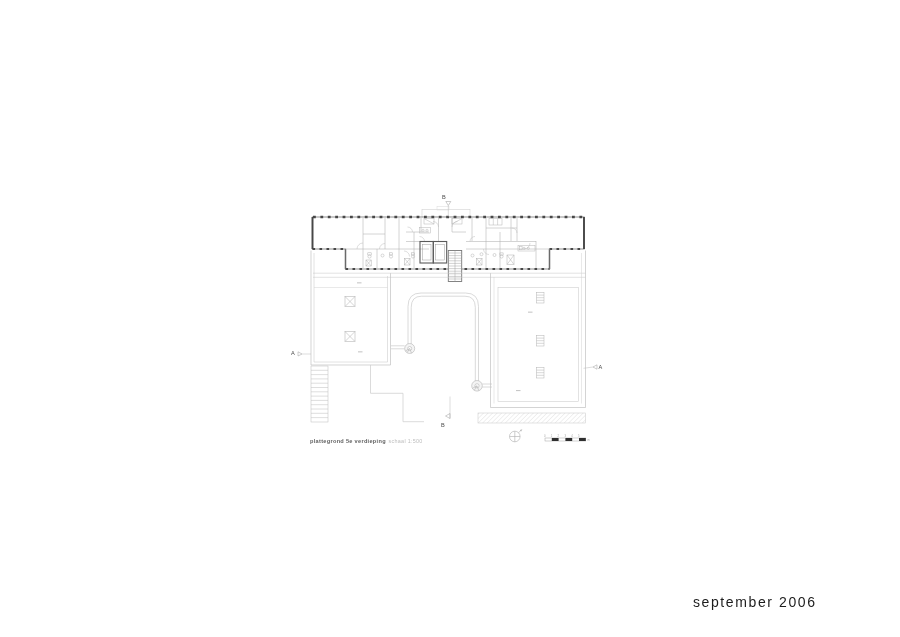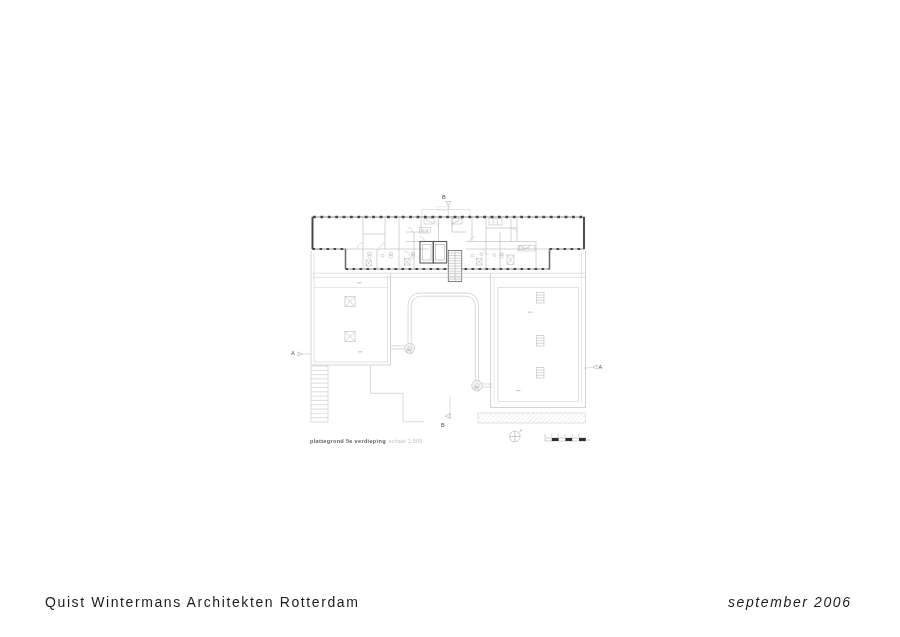--- a/index.html
+++ b/index.html
@@ -4,21 +4,21 @@
 <style>
   html,body{margin:0;padding:0;background:#ffffff;}
   .sheet{position:relative;width:900px;height:637px;background:#ffffff;overflow:hidden;
          font-family:"Liberation Sans", sans-serif;}
   .plan-svg{position:absolute;left:0;top:0;}
   .footer{position:absolute;left:0;top:594px;width:900px;height:24px;
           color:#1c1c1c;font-size:14px;letter-spacing:1.6px;white-space:nowrap;}
   .footer span{position:absolute;top:0;}
   .footer .firm{left:45px;}
   .footer .project{left:362px;}
-  .footer .date{left:728px;font-style:italic;}
+  .footer .date{left:693px;}
   text{font-family:"Liberation Sans", sans-serif;}
   .lbl-marker{font-size:5.6px;fill:#4d4d4d;}
   .lbl-title{font-size:5.6px;font-weight:bold;fill:#626262;letter-spacing:0.3px;}
   .lbl-scale{font-size:5.4px;fill:#bdbdbd;letter-spacing:0.3px;}
   .lbl-tick{font-size:2.7px;fill:#a3a3a3;}
 </style>
 </head>
 <body>
 
 <div class="sheet">
@@ -289,17 +289,16 @@
     <text class="lbl-tick" x="587.5" y="440.8">m</text>
   </g>
 
   <g>
     <text class="lbl-title" x="310" y="442.5">plattegrond 5e verdieping</text>
     <text class="lbl-scale" x="388.5" y="442.5">schaal 1:500</text>
   </g>
 </svg>
 
 <div class="footer">
-  <span class="firm">Quist Wintermans Architekten Rotterdam</span>
   <span class="date">september 2006</span>
 </div>
 
 </div>
 
 </body></html>

